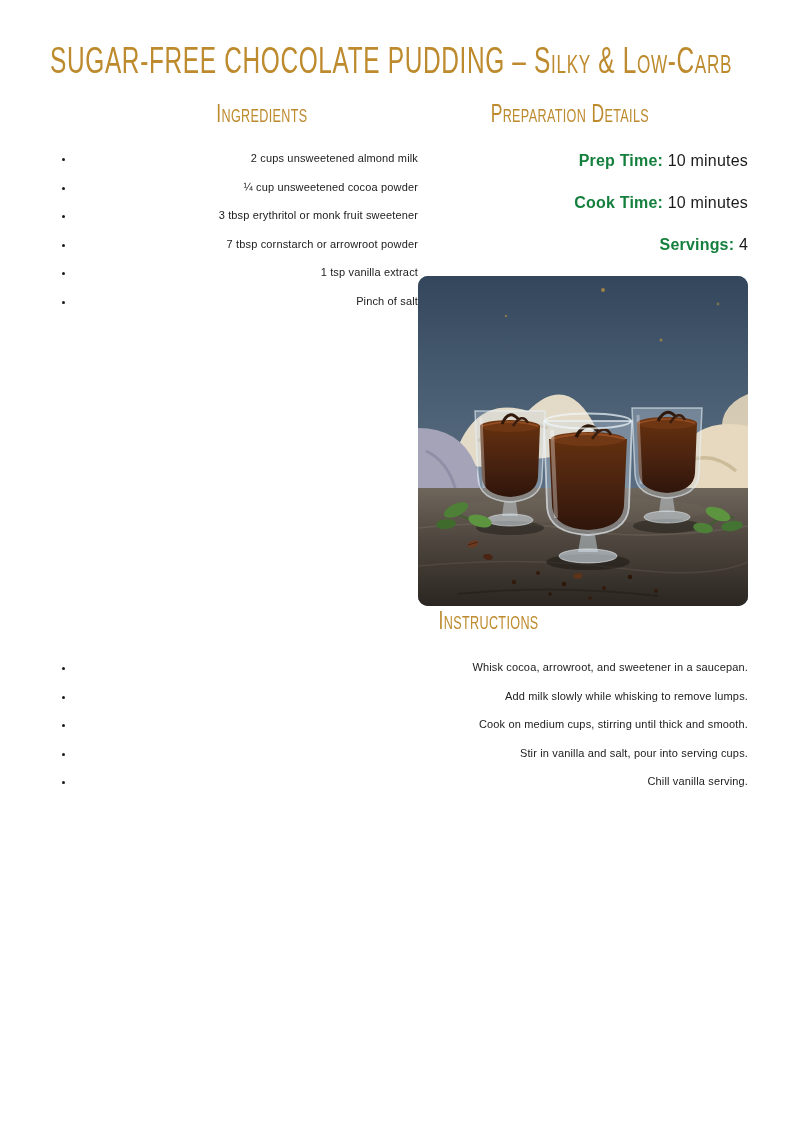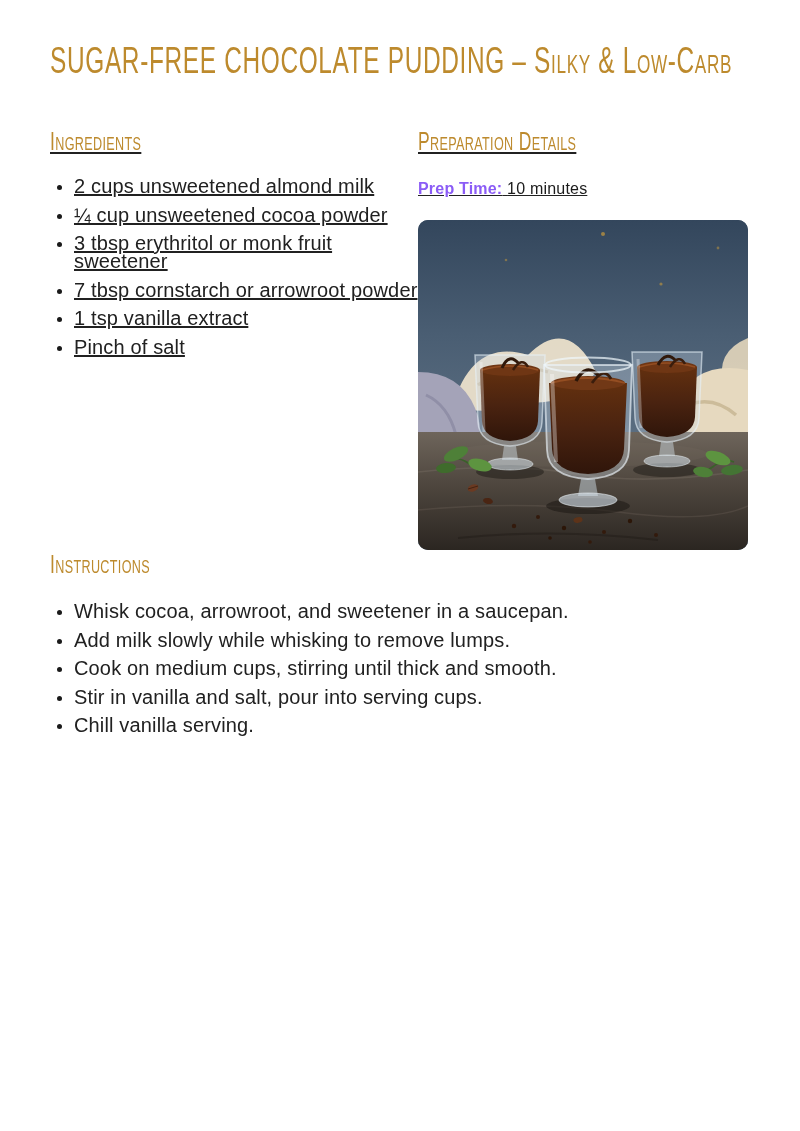--- a/index.html
+++ b/index.html
@@ -4,21 +4,21 @@
 <style>
   * { margin: 0; padding: 0; box-sizing: border-box; }
   html, body { background: #ffffff; }
   body {
     width: 800px; height: 1131px;
     font-family: "Liberation Sans", sans-serif;
     color: #212121;
     overflow: hidden;
     position: relative;
   }
-  .page { padding: 42px 52px 0 50px; }
+  .page { padding: 42px 52px 0 50px; text-align: right; }
 
   
   .display-font {
     font-variant: small-caps;
     font-weight: 400;
     color: #bd8a2d;
     white-space: nowrap;
     transform-origin: left center;
   }
   .page-title {
@@ -27,37 +27,37 @@
     letter-spacing: 1px;
     transform: scaleX(0.66);
   }
   .section-heading {
     font-size: 25px;
     line-height: 1.12;
     letter-spacing: 0.5px;
     transform: scaleX(0.70);
   }
 
-  .columns { display: flex; margin-top: 48px; text-decoration: underline; }
+  .columns { display: flex; margin-top: 20px; }
   .col-left  { width: 368px; flex: 0 0 368px; }
   .col-right { width: 330px; flex: 0 0 330px; }
 
   ul.bullet-list { margin-top: 22px; padding-left: 24px; list-style: disc outside; }
   ul.bullet-list li {
-    font-size: 20px;
+    font-size: 11px;
     line-height: 18px;
     margin-bottom: 10.5px;
     color: #212121;
     letter-spacing: 0.15px;
   }
   ul.bullet-list li::marker { color: #1a1a1a; font-size: 0.85em; }
 
   .prep-row { margin-top: 23px; font-size: 16px; line-height: 19px; color: #1b1b1b; letter-spacing: 0.2px; }
   .prep-row:first-of-type { margin-top: 24px; }
-  .prep-label { font-weight: 700; color: #8b5cf6; }
+  .prep-label { font-weight: 700; color: #15803d; }
 
   .photo-wrap {
     margin-top: 22px;
     width: 330px; height: 330px;
     border-radius: 10px;
     overflow: hidden;
     background: #44576b;
   }
   .photo-wrap svg { display: block; }
 
@@ -84,20 +84,28 @@
           <li>Pinch of salt</li>
         </ul>
     </div>
 
     <div class="col-right">
       <h2 class="display-font section-heading">Preparation Details</h2>
 
       <p class="prep-row">
         <span class="prep-label">Prep Time:</span>
         <span>10 minutes</span>
+      </p>
+      <p class="prep-row">
+        <span class="prep-label">Cook Time:</span>
+        <span>10 minutes</span>
+      </p>
+      <p class="prep-row">
+        <span class="prep-label">Servings:</span>
+        <span>4</span>
       </p>
 
       <div class="photo-wrap">
         <svg width="330" height="330" viewBox="0 0 330 330" role="img">
           <defs>
             <linearGradient id="bg" x1="0" y1="0" x2="0" y2="1">
               <stop offset="0" stop-color="#33465c"></stop>
               <stop offset="0.35" stop-color="#4a5e73"></stop>
               <stop offset="0.64" stop-color="#5a6d80"></stop>
             </linearGradient>

